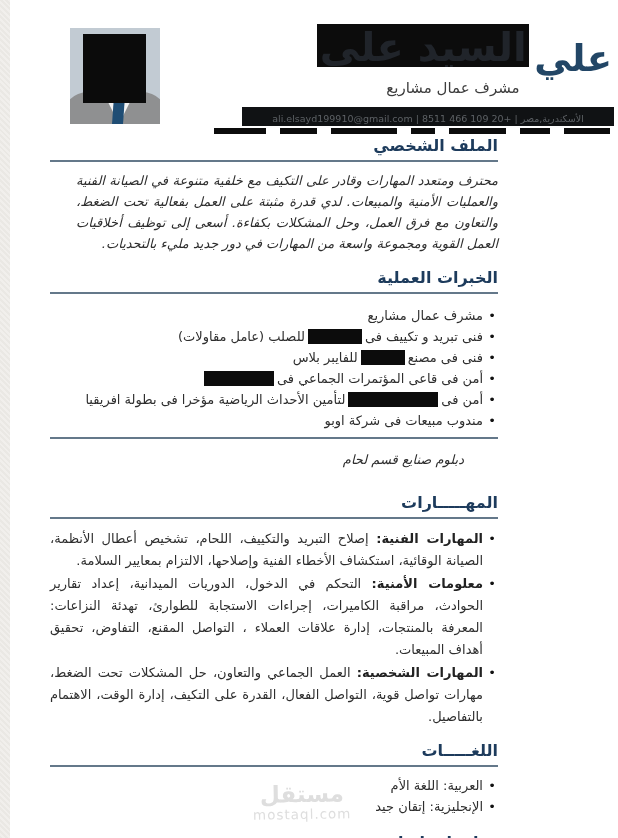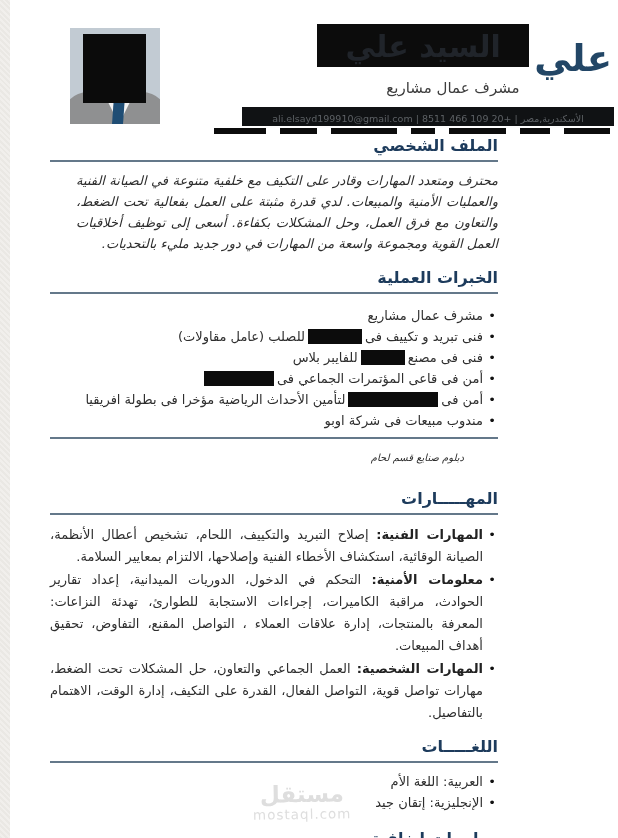--- a/index.html
+++ b/index.html
@@ -14,21 +14,21 @@
   header{position:absolute;left:10px;top:0;width:608px;height:138px;}
   .photo{position:absolute;left:60px;top:28px;width:90px;height:96px;background:#c2cbd3;overflow:hidden;}
   .suit{position:absolute;left:-8px;bottom:-30px;width:106px;height:62px;background:#8f9091;border-radius:26px 26px 0 0;}
   .shirt{position:absolute;left:36px;bottom:0;width:0;height:0;border-left:13px solid transparent;border-right:13px solid transparent;border-top:26px solid #f2f2f2;}
   .tie{position:absolute;left:43px;bottom:0;width:11px;height:28px;background:#1f4d74;transform:skewX(-4deg);}
   .face-redact{position:absolute;left:13px;top:6px;width:63px;height:69px;background:#0b0b0b;}
 
   .name-row{position:absolute;right:6px;top:24px;direction:rtl;text-align:right;white-space:nowrap;}
   .name{font-size:37px;font-weight:bold;color:#224666;letter-spacing:-1px;vertical-align:middle;}
   .name-redact{display:inline-block;width:212px;height:43px;background:#0c0c0c;vertical-align:-4px;margin-right:5px;
-               color:#20242a;font-size:30px;font-weight:bold;text-align:center;line-height:46px;overflow:hidden;}
+               color:#20242a;font-size:40px;font-weight:bold;text-align:center;line-height:46px;overflow:hidden;}
   .subtitle{position:absolute;right:6px;top:79px;width:318px;text-align:center;font-size:15px;color:#3d3d3d;direction:rtl;}
   .contact-bar{position:absolute;right:4px;top:107px;width:372px;height:19px;background:#101214;
                direction:rtl;overflow:hidden;white-space:nowrap;text-align:center;}
   .contact-bar span{font-size:9.5px;color:#5d6165;line-height:19px;}
   .dash-row{position:absolute;right:8px;top:128px;width:396px;height:6px;display:flex;gap:14px;direction:rtl;}
   .dash{background:#0c0c0c;height:6px;display:inline-block;}
   .d1{width:46px}.d2{width:30px}.d3{width:58px}.d4{width:24px}.d5{width:66px}.d6{width:38px}.d7{width:52px}
 
   
   .content{position:absolute;left:10px;top:136px;width:496px;direction:rtl;text-align:right;color:#2e2e2e;}
@@ -37,21 +37,21 @@
   .rule{border:none;border-top:2px solid #64788a;margin:4px 0 0 0;height:0;}
   p{margin:0;font-style:italic;}
   .profile-text{margin-top:8px;padding-left:26px;font-size:13px;line-height:21px;text-align:justify;}
   ul{margin:0;padding:0;list-style:none;}
   li{position:relative;padding-right:15px;font-size:13px;line-height:21px;}
   li::before{content:"\2022";position:absolute;right:2px;top:0;color:#111;}
   .sec{margin-top:0;}
   .sec-exp{margin-top:14px;}
   .sec-exp ul{margin-top:11px;}
   .sec-edu{margin-top:6px;}
-  .edu-text{margin-top:13px;padding-left:0;font-size:10px;padding-right:34px;}
+  .edu-text{margin-top:13px;padding-left:0;font-size:13px;padding-right:34px;}
   .sec-skills{margin-top:26px;}
   .sec-skills ul{margin-top:9px;}
   .sec-skills li{line-height:22px;text-align:justify;margin-bottom:1px;}
   .sec-lang{margin-top:13px;}
   .sec-lang ul{margin-top:8px;}
   .sec-add{margin-top:16px;}
   .bold-label{font-weight:bold;color:#222;}
 
   
   .redact{display:inline-block;background:#0c0c0c;vertical-align:-3px;margin:0 3px;}

